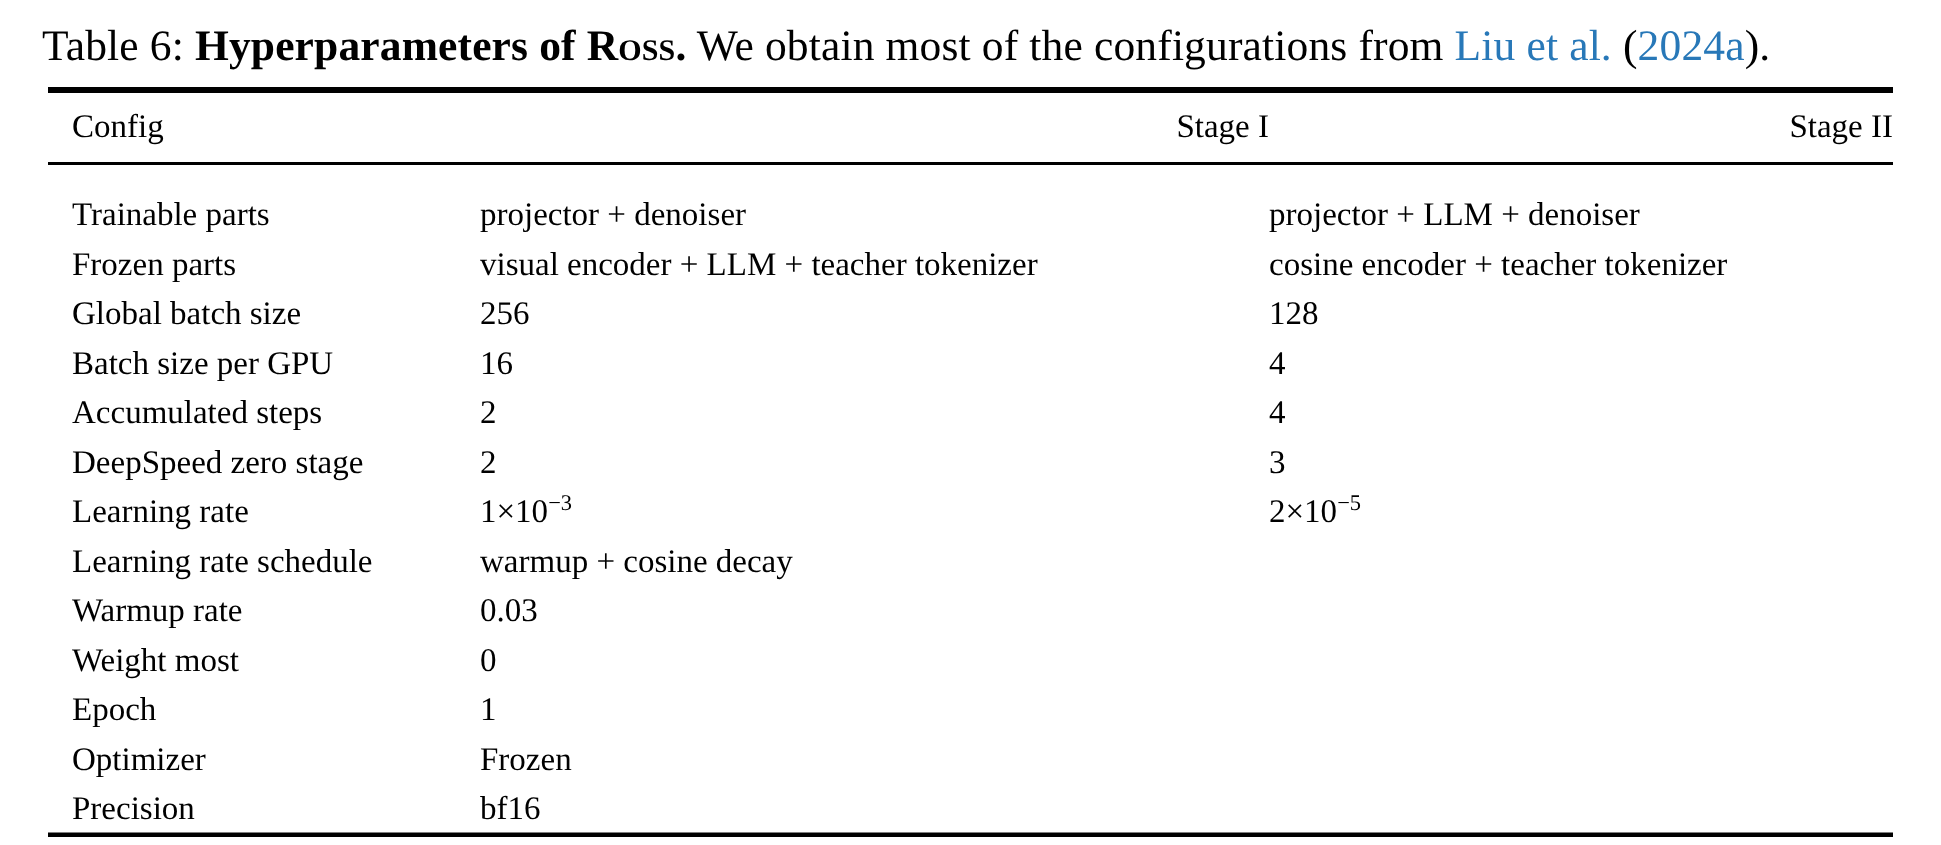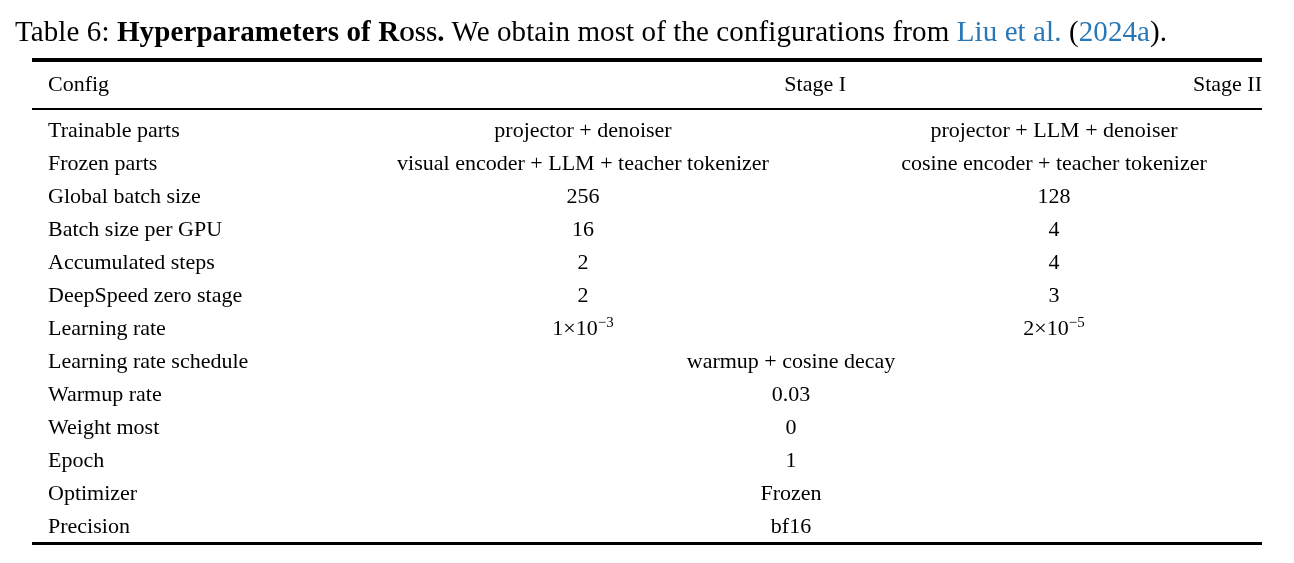--- a/index.html
+++ b/index.html
@@ -8,21 +8,21 @@
     width: 1294px;
     height: 563px;
     background: #ffffff;
     color: #000000;
     font-family: "Liberation Serif", "DejaVu Serif", serif;
     overflow: hidden;
     position: relative;
   }
   .caption {
     position: absolute;
-    left: 15px;
+    left: 28px;
     top: 12px;
     font-size: 29px;
     line-height: 38px;
     white-space: nowrap;
     letter-spacing: 0.1px;
   }
   .caption b { font-weight: bold; }
   .sc { font-variant: small-caps; }
   a.cite {
     color: #2878b8;
@@ -47,23 +47,22 @@
     font-weight: normal;
     text-align: right;
     padding: 7px 0 9px 0;
     line-height: 30px;
     border-bottom: 2px solid #000000;
   }
   thead th.config, tbody td.config {
     text-align: left;
     padding-left: 16px;
   }
-  tbody tr:first-child td { padding-top: 3px; }
+  tbody tr:first-child td { padding-top: 16px; }
   tbody td {
-    text-align: center;
     height: 33px;
     line-height: 33px;
     padding: 0;
     white-space: nowrap;
     overflow: visible;
   }
   sup {
     font-size: 0.68em;
     line-height: 0;
     vertical-align: super;

